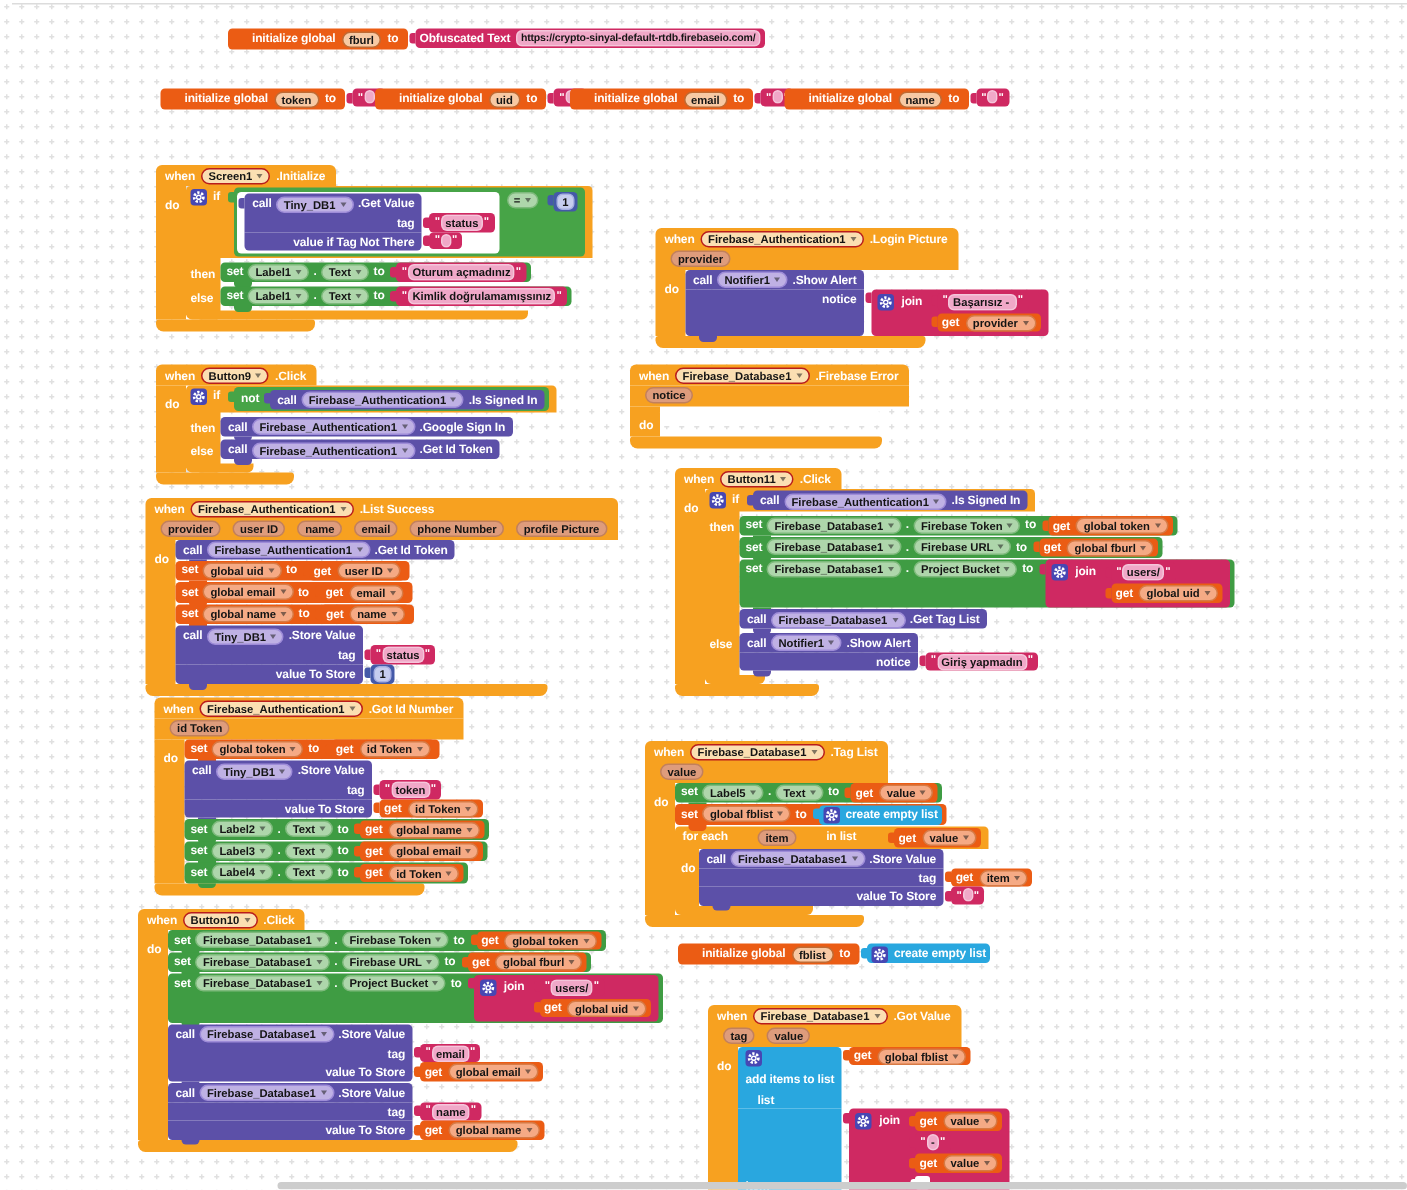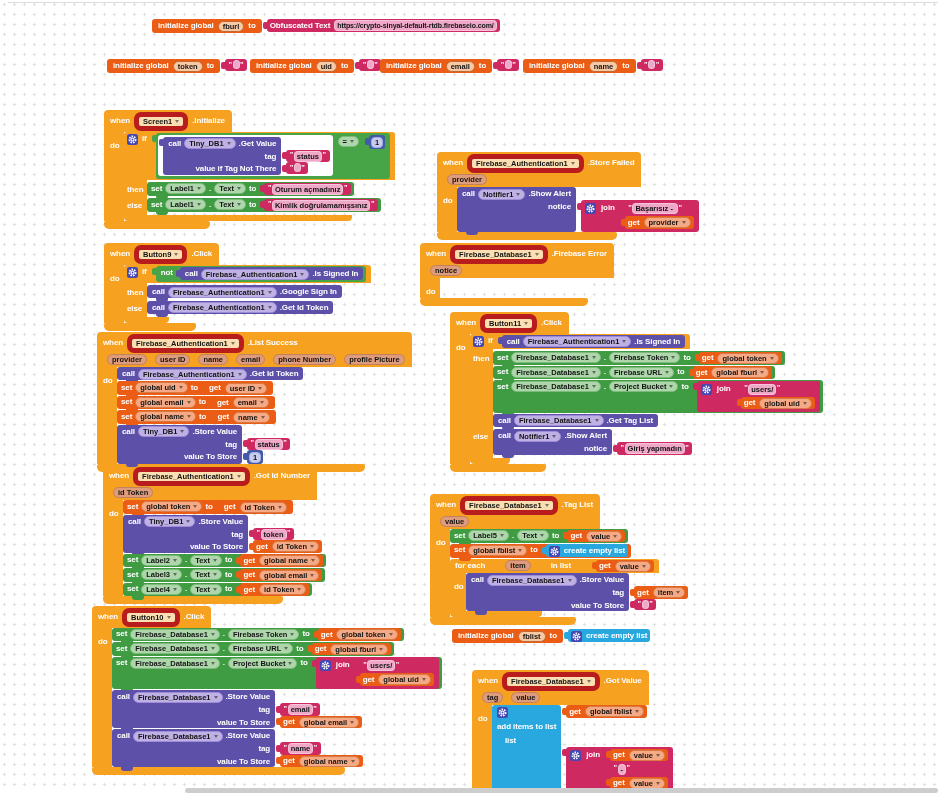--- a/index.html
+++ b/index.html
@@ -18,21 +18,21 @@
   
   .bt { font-size:8px; font-weight:bold; color:#fff; line-height:11px; white-space:pre; letter-spacing:-0.1px; }
   .q  { font-size:7.5px; font-weight:bold; color:#fff; line-height:10px; margin:0 0.5px; }
 
   
   .pill { display:inline-flex; align-items:center; gap:3px; border-radius:7px;
           padding:0px 4px; font-size:7.5px; font-weight:bold; color:#141414;
           line-height:9px; white-space:pre; min-height:10px; margin-top:0.5px; }
   .caret { width:0; height:0; border-left:2.5px solid transparent; border-right:2.5px solid transparent;
            border-top:3.5px solid rgba(30,30,30,.55); flex:none; }
-  .p-comp   { background:var(--comp-pill);  border:5px solid #b91c1c; }
+  .p-comp   { background:var(--comp-pill);  border:1px solid #b91c1c; }
   .p-param  { background:var(--param-pill); border:1px solid #c2805c; }
   .p-var    { background:var(--var-pill);   border:1px solid #d77a45; }
   .p-green  { background:var(--green-pill); border:1px solid #7eba7c; }
   .p-purple { background:var(--purple-pill);border:1px solid #9e8cd8; }
   .p-tfield { background:var(--text-field); border:1px solid rgba(255,255,255,.35); border-radius:4px; min-width:7px; min-height:9px; padding:0 2px; }
   .p-math   { background:var(--math-field); border:1px solid #a6afe2; border-radius:4px; padding:0 3px; }
   .p-namef  { background:var(--name-field); border:1px solid #c06a33; }
 
   
   .gear { width:11px; height:11px; border-radius:2.5px; background:var(--gear); flex:none;
@@ -125,21 +125,21 @@
            height:3.5px; border-radius:0 0 3px 3px; background:var(--control); }
   .feblk { display:flex; flex-direction:column; align-items:flex-start; position:relative; }
   .ferow { background:var(--control); border-radius:3px 3px 0 0; display:inline-flex;
            align-items:flex-start; padding:1px 5px 1px 5px; gap:20px; min-height:14px; }
   .febody { display:flex; align-items:stretch; }
   .ferail { width:16px; background:var(--control); flex:none; padding:2px 0 0 4px; }
   .febar { height:6px; background:var(--control); border-radius:0 0 4px 4px; position:relative; }
 
   
   .initblk { background:var(--variable); display:inline-flex; align-items:flex-start;
-             padding:1px 6px 1px 6px; border-radius:3px; gap:4px; min-height:13.5px; }
+             padding:1px 6px 1px 16px; border-radius:3px; gap:4px; min-height:13.5px; }
   .initrow { display:flex; align-items:flex-start; }
 </style>
 </head>
 <body>
 
 <svg id="grid-bg" width="938" height="793">
   <defs>
     <pattern id="dots" width="10" height="10" patternUnits="userSpaceOnUse">
       <path d="M2.8 4.5h3.4M4.5 2.8v3.4" stroke="#e0e0e0" stroke-width="1" fill="none"></path>
     </pattern>
@@ -317,21 +317,21 @@
         </div>
         <div class="ebar" style="width: 106px;"></div>
       </div>
     </div>
     <div class="group" style="left: 437px; top: 152px;">
       <div class="event">
         <div class="etop">
           <div class="ehead">
             <span class="bt">when</span>
             <span class="pill p-comp"><span>Firebase_Authentication1</span><span class="caret"></span></span>
-            <span class="bt">.Store Failed</span>
+            <span class="bt">.Login Picture</span>
           </div>
           <div class="eparams">
             <span class="pill p-param"><span>provider</span></span>
           </div>
         </div>
         <div class="ebody">
           <div class="erail"><span class="bt">do</span></div>
           <div class="stack">
             <div class="callgrid stmt">
               <div class="ccell ct">

